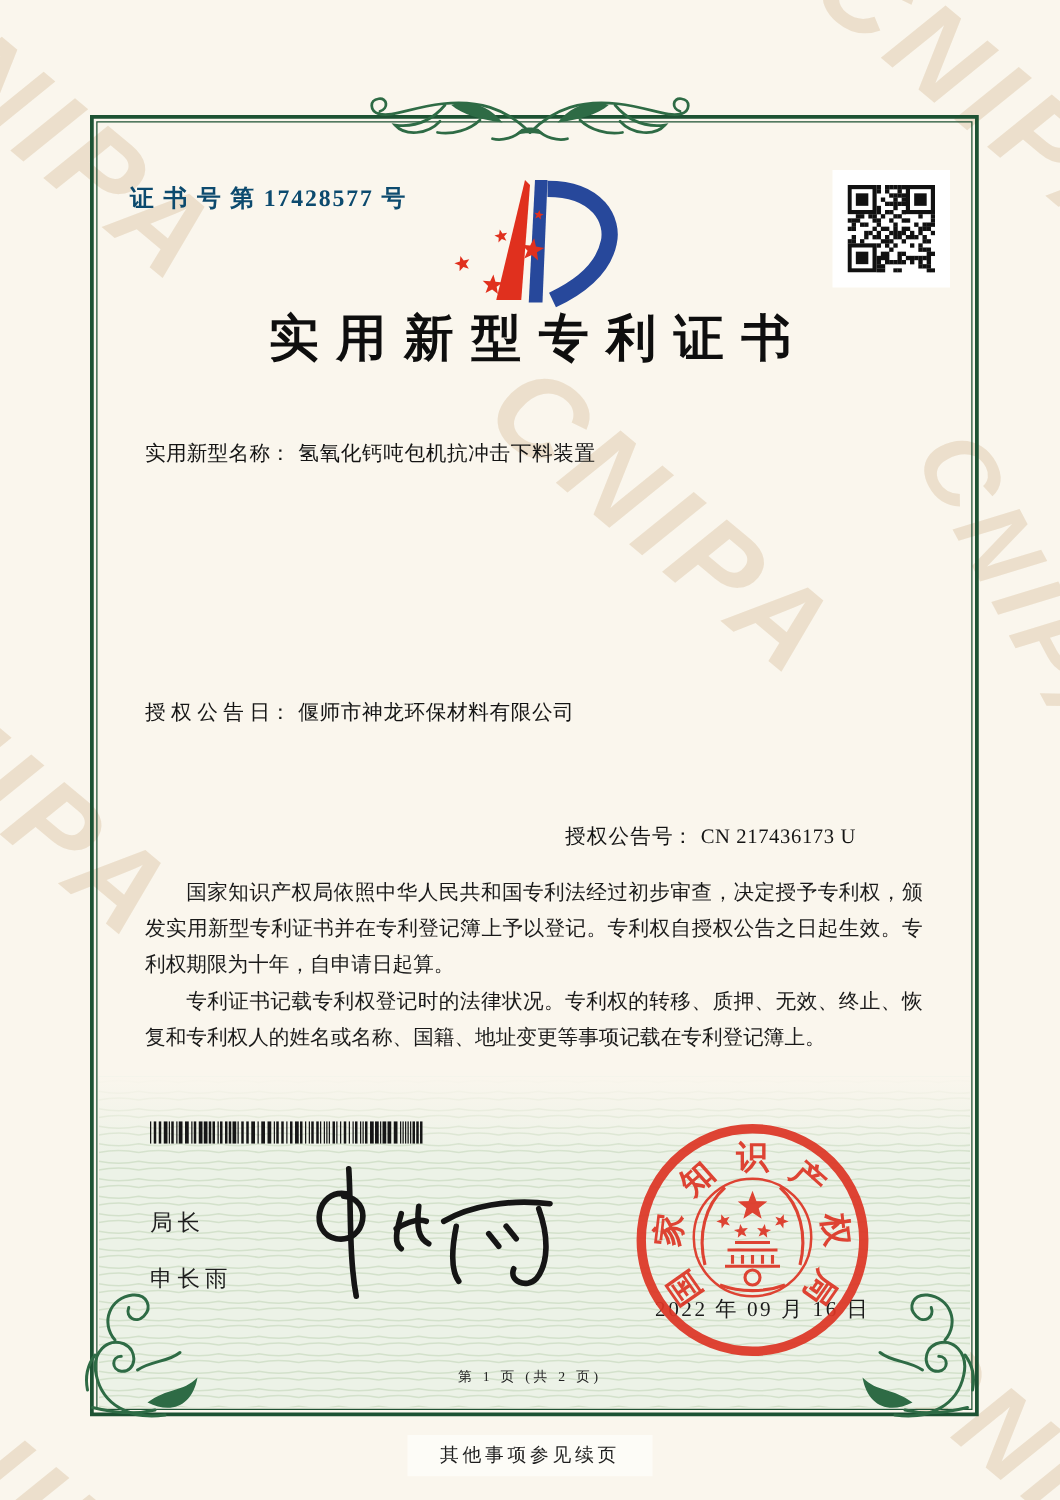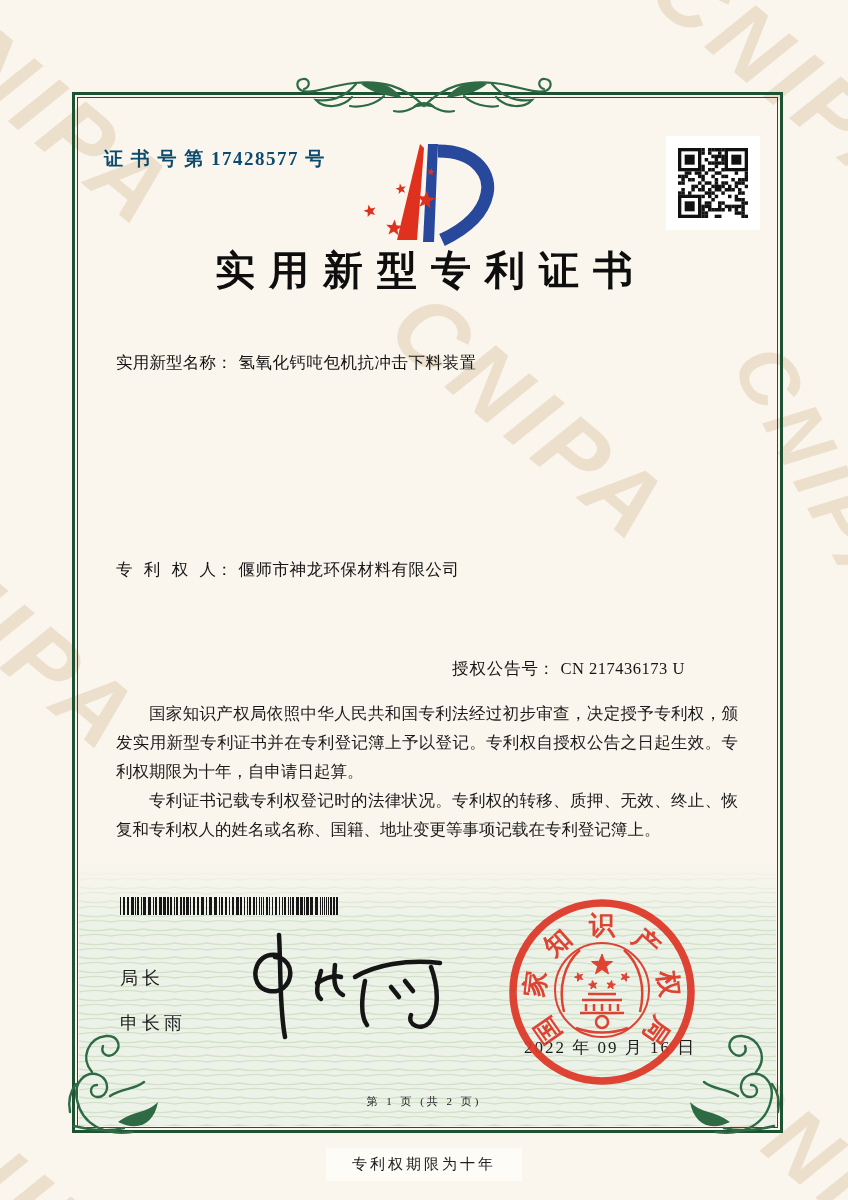--- a/index.html
+++ b/index.html
@@ -351,21 +351,21 @@
           <rect x="6.666666666666667" y="53.333333333333336" width="10" height="10" fill="#111"></rect>
         </svg>
     </div>
 
     <div class="title">实用新型专利证书</div>
 
     <div class="frow" style="top:352px">
       <span class="flabel">实用新型名称</span><span class="fcolon">：</span><span class="fvalue">氢氧化钙吨包机抗冲击下料装置</span>
     </div>
     <div class="frow" style="top:559px">
-      <span class="flabel">专利权人</span><span class="fcolon">：</span><span class="fvalue">偃师市神龙环保材料有限公司</span>
+      <span class="flabel">授权公告日</span><span class="fcolon">：</span><span class="fvalue">偃师市神龙环保材料有限公司</span>
     </div>
     <div class="frow-right" style="top:658px">
       <span class="flabel">授权公告号</span><span class="fcolon">：</span><span class="fvalue">CN 217436173 U</span>
     </div>
 
     <div class="bodytext">
       <p>国家知识产权局依照中华人民共和国专利法经过初步审查，决定授予专利权，颁发实用新型专利证书并在专利登记簿上予以登记。专利权自授权公告之日起生效。专利权期限为十年，自申请日起算。</p>
       <p>专利证书记载专利权登记时的法律状况。专利权的转移、质押、无效、终止、恢复和专利权人的姓名或名称、国籍、地址变更等事项记载在专利登记簿上。</p>
     </div>
 
@@ -484,16 +484,16 @@
           <div class="seal-ch" style="left: 34.4463px; top: 92.3379px; transform: translate(-50%, -50%) rotate(-83.3333deg);">家</div>
           <div class="seal-ch" style="left: 56.1235px; top: 50.6963px; transform: translate(-50%, -50%) rotate(-41.6667deg);">知</div>
           <div class="seal-ch" style="left: 100px; top: 34px; transform: translate(-50%, -50%) rotate(0deg);">识</div>
           <div class="seal-ch" style="left: 143.877px; top: 50.6963px; transform: translate(-50%, -50%) rotate(41.6667deg);">产</div>
           <div class="seal-ch" style="left: 165.554px; top: 92.3379px; transform: translate(-50%, -50%) rotate(83.3333deg);">权</div>
           <div class="seal-ch" style="left: 154.064px; top: 137.856px; transform: translate(-50%, -50%) rotate(125deg);">局</div>
         </div>
     </div>
 
     <div class="page-indicator">第 1 页 (共 2 页)</div>
-    <div class="cont-note">专利权期限为十年</div>
+    <div class="cont-note">其他事项参见续页</div>
 
   </div>
 </div>
 
 </body></html>

